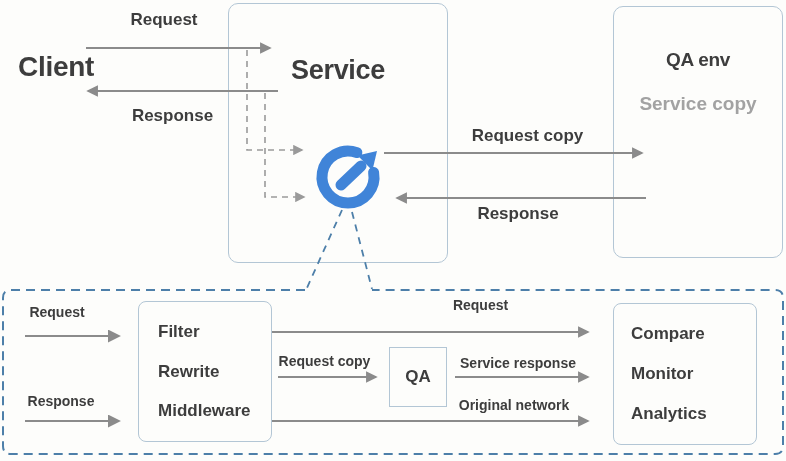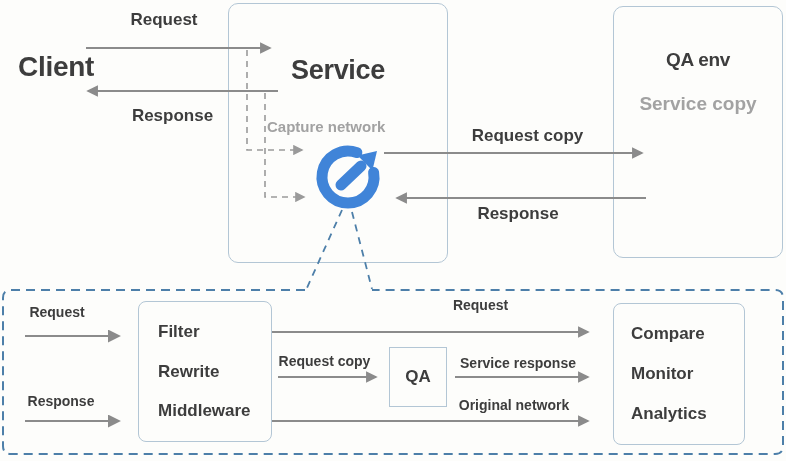--- a/index.html
+++ b/index.html
@@ -25,21 +25,21 @@
   .big { font-size:28px; letter-spacing:-0.3px; }
   .mid { font-size:17px; }
   .sml { font-size:14px; }
   .items-box {
     display:flex; flex-direction:column; justify-content:space-evenly;
     font-size:17px; font-weight:700; color:#3d3d3d;
   }
   .service-box { left:228px; top:3px;  width:220px; height:260px; border-radius:10px; }
   .qaenv-box   { left:613px; top:6px;  width:170px; height:252px; border-radius:10px; }
   .processor-box { left:138px; top:301px; width:134px; height:141px; border-radius:8px; padding-left:19px; }
-  .sink-box      { left:613px; top:303px; width:132px; height:142px; border-radius:8px; padding-left:17px; }
+  .sink-box      { left:613px; top:303px; width:144px; height:142px; border-radius:8px; padding-left:17px; }
   .qa-box {
     left:389px; top:347px; width:58px; height:60px; border-radius:0;
     display:flex; align-items:center; justify-content:center;
     font-size:17px; font-weight:700;
   }
 </style>
 </head>
 <body>
 
 <div class="canvas">
@@ -99,21 +99,20 @@
       <line x1="341" y1="185" x2="361" y2="166" stroke="#4084d8" stroke-width="11" stroke-linecap="round"></line>
       <polygon points="377,151 372.4,170.4 357.6,155.6" fill="#4084d8"></polygon>
     </g>
   </svg>
 
   <div class="lbl big" style="left:2px; top:52px;margin-left:16px;">Client</div>
   <div class="lbl mid ctr" style="left:118px; top:11px; width:92px;">Request</div>
   <div class="lbl mid ctr" style="left:125px; top:107px; width:95px;">Response</div>
 
   <div class="lbl big ctr" style="left:228px; top:56px; width:220px; font-size:27px;">Service</div>
-  <div class="lbl muted" style="left:267px; top:119px; font-size:15px;">Capture network</div>
 
   <div class="lbl mid ctr" style="left:455px; top:127px; width:145px;">Request copy</div>
   <div class="lbl mid ctr" style="left:468px; top:205px; width:100px;">Response</div>
 
   <div class="lbl big ctr" style="left:613px; top:50px; width:170px; font-size:19px;">QA env</div>
   <div class="lbl muted ctr" style="left:613px; top:94px; width:170px; font-size:19px;">Service copy</div>
 
   <div class="lbl sml ctr" style="left:22px; top:305px; width:70px;">Request</div>
   <div class="lbl sml ctr" style="left:22px; top:394px; width:78px;">Response</div>
   <div class="lbl sml ctr" style="left:428px; top:298px; width:105px;">Request</div>

